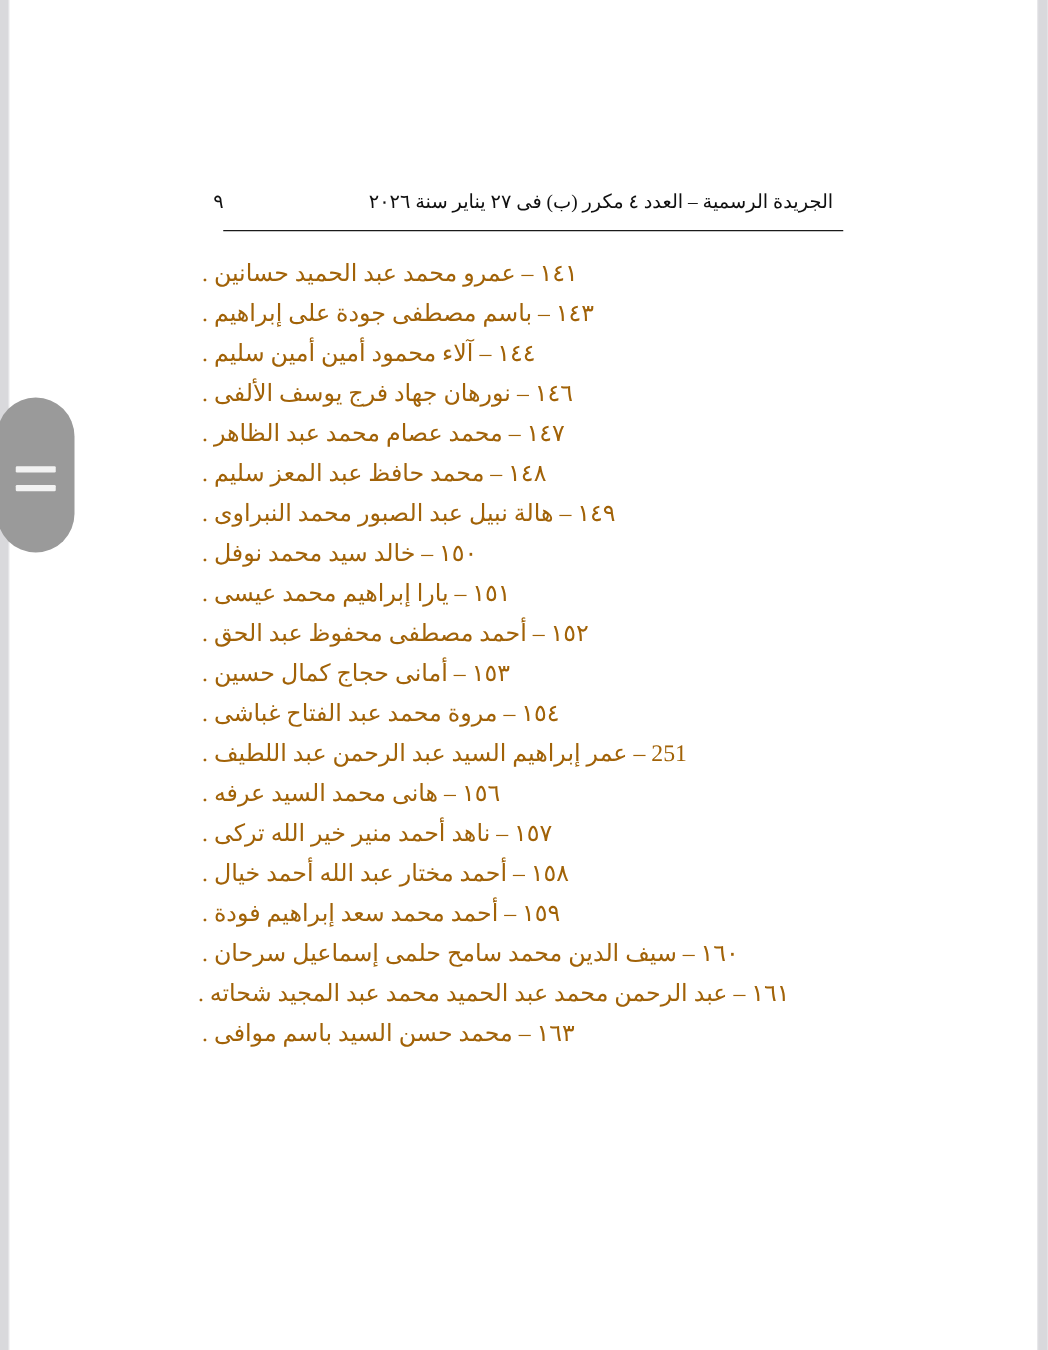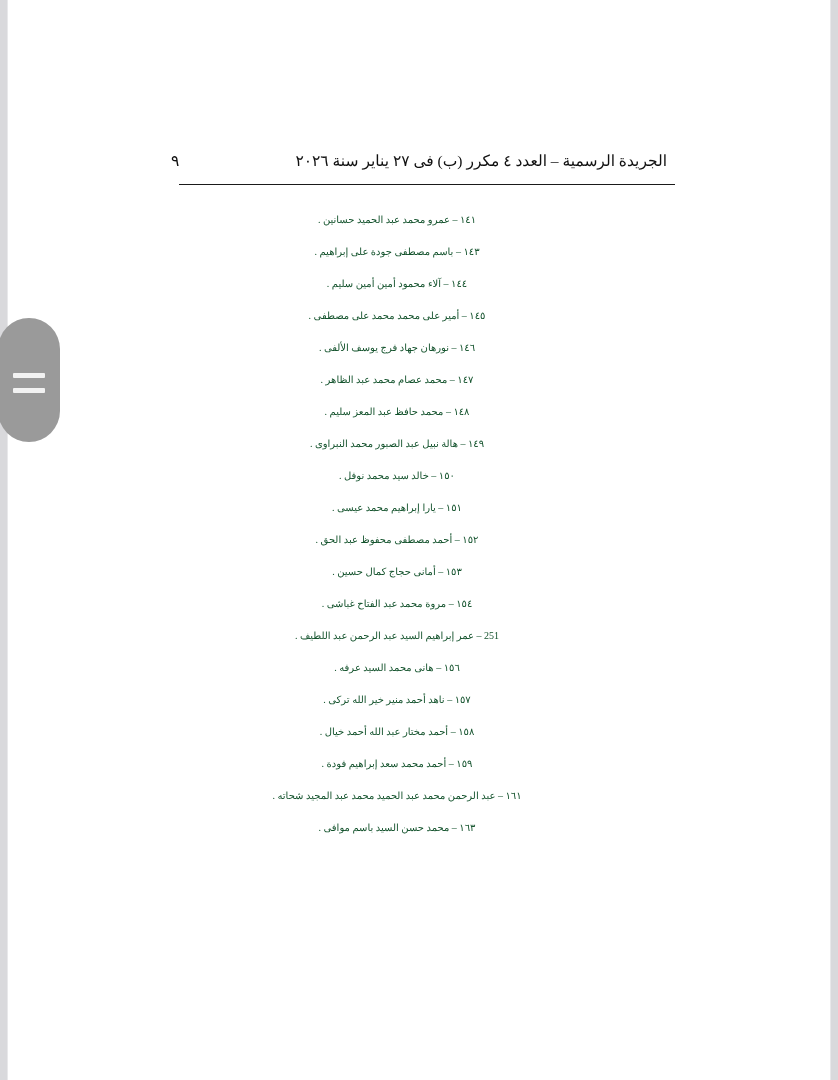--- a/index.html
+++ b/index.html
@@ -77,25 +77,25 @@
     right: 198px;         
     top: 204px;
     width: 470px;
     direction: rtl;
     text-align: right;
     list-style: none;
     margin: 0;
     padding: 0;
   }
   .entry {
-    font-size: 10px;
+    font-size: 19px;
     line-height: 32px;
-    color: #14532d;
+    color: #a16207;
     white-space: nowrap;
-    text-align: center;
+    text-align: left;
   }
   .entry .num { }
   .entry .dash { }
   .entry .name { }
   .entry .stop { }
 
   
   .sidebar-toggle {
     position: absolute;
     left: -2px;
@@ -130,35 +130,35 @@
         <span class="header-pageno">٩</span>
       </div>
     </div>
 
     <div class="header-rule"></div>
 
     <ol class="entry-list">
         <li class="entry"><span class="num">١٤١</span> <span class="dash">–</span> <span class="name">عمرو محمد عبد الحميد حسانين</span> <span class="stop">.</span></li>
         <li class="entry"><span class="num">١٤٣</span> <span class="dash">–</span> <span class="name">باسم مصطفى جودة على إبراهيم</span> <span class="stop">.</span></li>
         <li class="entry"><span class="num">١٤٤</span> <span class="dash">–</span> <span class="name">آلاء محمود أمين أمين سليم</span> <span class="stop">.</span></li>
-        <li class="entry"><span class="num">١٤٥</span> <span class="dash">–</span> <span class="name">أمير على محمد محمد على مصطفى</span> <span class="stop">.</span></li>
         <li class="entry"><span class="num">١٤٦</span> <span class="dash">–</span> <span class="name">نورهان جهاد فرج يوسف الألفى</span> <span class="stop">.</span></li>
         <li class="entry"><span class="num">١٤٧</span> <span class="dash">–</span> <span class="name">محمد عصام محمد عبد الظاهر</span> <span class="stop">.</span></li>
         <li class="entry"><span class="num">١٤٨</span> <span class="dash">–</span> <span class="name">محمد حافظ عبد المعز سليم</span> <span class="stop">.</span></li>
         <li class="entry"><span class="num">١٤٩</span> <span class="dash">–</span> <span class="name">هالة نبيل عبد الصبور محمد النبراوى</span> <span class="stop">.</span></li>
         <li class="entry"><span class="num">١٥٠</span> <span class="dash">–</span> <span class="name">خالد سيد محمد نوفل</span> <span class="stop">.</span></li>
         <li class="entry"><span class="num">١٥١</span> <span class="dash">–</span> <span class="name">يارا إبراهيم محمد عيسى</span> <span class="stop">.</span></li>
         <li class="entry"><span class="num">١٥٢</span> <span class="dash">–</span> <span class="name">أحمد مصطفى محفوظ عبد الحق</span> <span class="stop">.</span></li>
         <li class="entry"><span class="num">١٥٣</span> <span class="dash">–</span> <span class="name">أمانى حجاج كمال حسين</span> <span class="stop">.</span></li>
         <li class="entry"><span class="num">١٥٤</span> <span class="dash">–</span> <span class="name">مروة محمد عبد الفتاح غباشى</span> <span class="stop">.</span></li>
         <li class="entry"><span class="num">251</span> <span class="dash">–</span> <span class="name">عمر إبراهيم السيد عبد الرحمن عبد اللطيف</span> <span class="stop">.</span></li>
         <li class="entry"><span class="num">١٥٦</span> <span class="dash">–</span> <span class="name">هانى محمد السيد عرفه</span> <span class="stop">.</span></li>
         <li class="entry"><span class="num">١٥٧</span> <span class="dash">–</span> <span class="name">ناهد أحمد منير خير الله تركى</span> <span class="stop">.</span></li>
         <li class="entry"><span class="num">١٥٨</span> <span class="dash">–</span> <span class="name">أحمد مختار عبد الله أحمد خيال</span> <span class="stop">.</span></li>
         <li class="entry"><span class="num">١٥٩</span> <span class="dash">–</span> <span class="name">أحمد محمد سعد إبراهيم فودة</span> <span class="stop">.</span></li>
+        <li class="entry"><span class="num">١٦٠</span> <span class="dash">–</span> <span class="name">سيف الدين محمد سامح حلمى إسماعيل سرحان</span> <span class="stop">.</span></li>
         <li class="entry"><span class="num">١٦١</span> <span class="dash">–</span> <span class="name">عبد الرحمن محمد عبد الحميد محمد عبد المجيد شحاته</span> <span class="stop">.</span></li>
         <li class="entry"><span class="num">١٦٣</span> <span class="dash">–</span> <span class="name">محمد حسن السيد باسم موافى</span> <span class="stop">.</span></li>
       </ol>
 
   </div>
 
   <div class="sidebar-toggle">
     <span class="bar b1"></span>
     <span class="bar b2"></span>
   </div>

